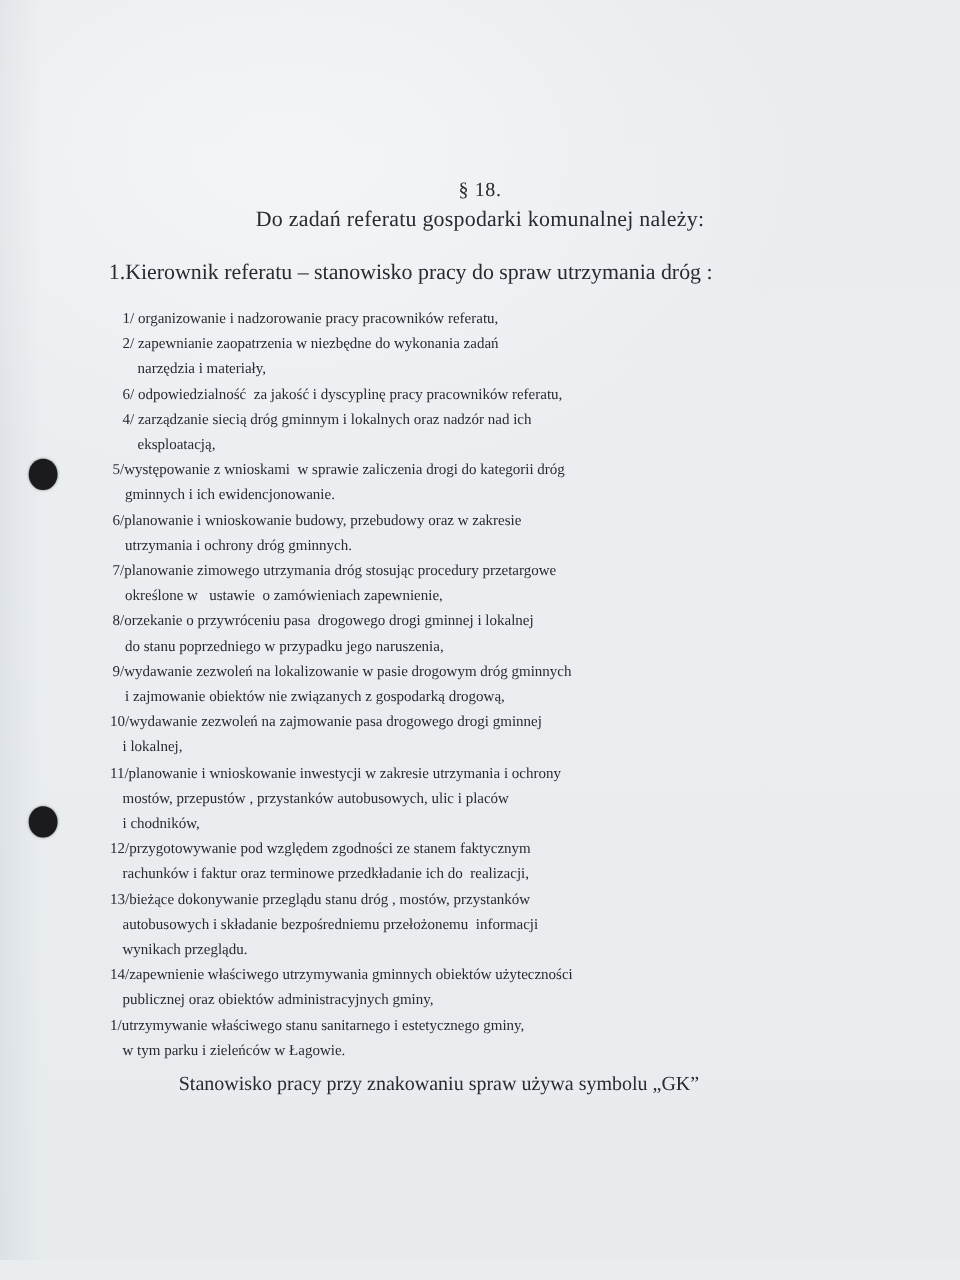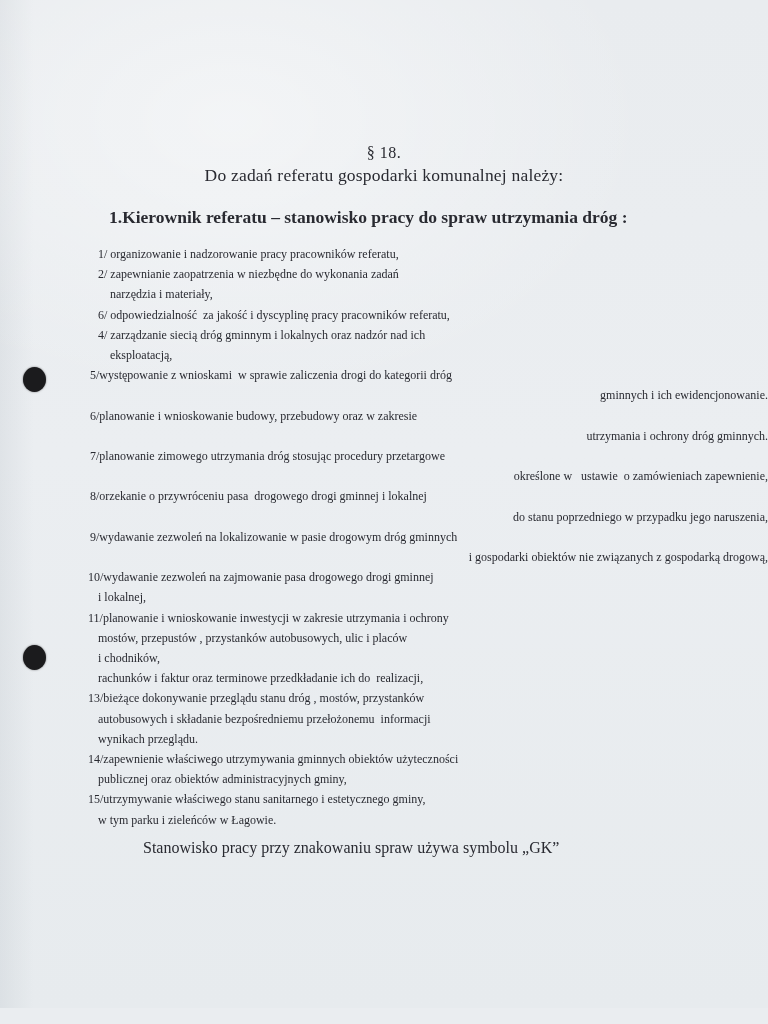--- a/index.html
+++ b/index.html
@@ -40,35 +40,35 @@
   }
   .heading {
     margin: 3px 0 0 0;
     text-align: center;
     font-size: 17.5px;
     font-weight: normal;
     letter-spacing: 0.2px;
   }
   .subheading {
     margin: 21px 0 0 0;
-    padding-left: 109px;
+    padding-left: 87px;
     font-size: 17.5px;
-    font-weight: bold;
+    font-weight: normal;
   }
   .task-list {
     margin-top: 16px;
     padding-left: 88px;
     font-size: 12px;
     line-height: 20.2px;
   }
   .line { white-space: pre-wrap; }
   .n1 { padding-left: 10px; }  
   .w1 { padding-left: 22px; }  
   .n2 { padding-left: 2px;  }  
-  .w2 { padding-left: 12px; text-align: right; }  
+  .w2 { padding-left: 12px; }  
   .n3 { padding-left: 0;    }  
   .w3 { padding-left: 10px; }  
 
   .footer-note {
     margin-top: 9px;
     padding-left: 143px;
     font-size: 16px;
     white-space: pre-wrap;
   }
 </style>
@@ -95,31 +95,32 @@
     <div class="line w1">eksploatacją,</div>
     <div class="line n2">5/występowanie z wnioskami  w sprawie zaliczenia drogi do kategorii dróg</div>
     <div class="line w2">gminnych i ich ewidencjonowanie.</div>
     <div class="line n2">6/planowanie i wnioskowanie budowy, przebudowy oraz w zakresie</div>
     <div class="line w2">utrzymania i ochrony dróg gminnych.</div>
     <div class="line n2">7/planowanie zimowego utrzymania dróg stosując procedury przetargowe</div>
     <div class="line w2">określone w   ustawie  o zamówieniach zapewnienie,</div>
     <div class="line n2">8/orzekanie o przywróceniu pasa  drogowego drogi gminnej i lokalnej</div>
     <div class="line w2">do stanu poprzedniego w przypadku jego naruszenia,</div>
     <div class="line n2">9/wydawanie zezwoleń na lokalizowanie w pasie drogowym dróg gminnych</div>
-    <div class="line w2">i gospodarki obiektów nie związanych z gospodarką drogową,</div>
+    <div class="line w2">i zajmowanie obiektów nie związanych z gospodarką drogową,</div>
     <div class="line n3">10/wydawanie zezwoleń na zajmowanie pasa drogowego drogi gminnej</div>
     <div class="line w3">i lokalnej,</div>
     <div class="line n3">11/planowanie i wnioskowanie inwestycji w zakresie utrzymania i ochrony</div>
     <div class="line w3">mostów, przepustów , przystanków autobusowych, ulic i placów</div>
     <div class="line w3">i chodników,</div>
+    <div class="line n3">12/przygotowywanie pod względem zgodności ze stanem faktycznym</div>
     <div class="line w3">rachunków i faktur oraz terminowe przedkładanie ich do  realizacji,</div>
     <div class="line n3">13/bieżące dokonywanie przeglądu stanu dróg , mostów, przystanków</div>
     <div class="line w3">autobusowych i składanie bezpośredniemu przełożonemu  informacji</div>
     <div class="line w3">wynikach przeglądu.</div>
     <div class="line n3">14/zapewnienie właściwego utrzymywania gminnych obiektów użyteczności</div>
     <div class="line w3">publicznej oraz obiektów administracyjnych gminy,</div>
-    <div class="line n3">15/utrzymywanie właściwego stanu sanitarnego i estetycznego gminy,</div>
+    <div class="line n3">1/utrzymywanie właściwego stanu sanitarnego i estetycznego gminy,</div>
     <div class="line w3">w tym parku i zieleńców w Łagowie.</div>
   </div>
 
   <div class="footer-note">Stanowisko pracy przy znakowaniu spraw używa symbolu „GK”</div>
 
 </div>
 
 </body></html>

